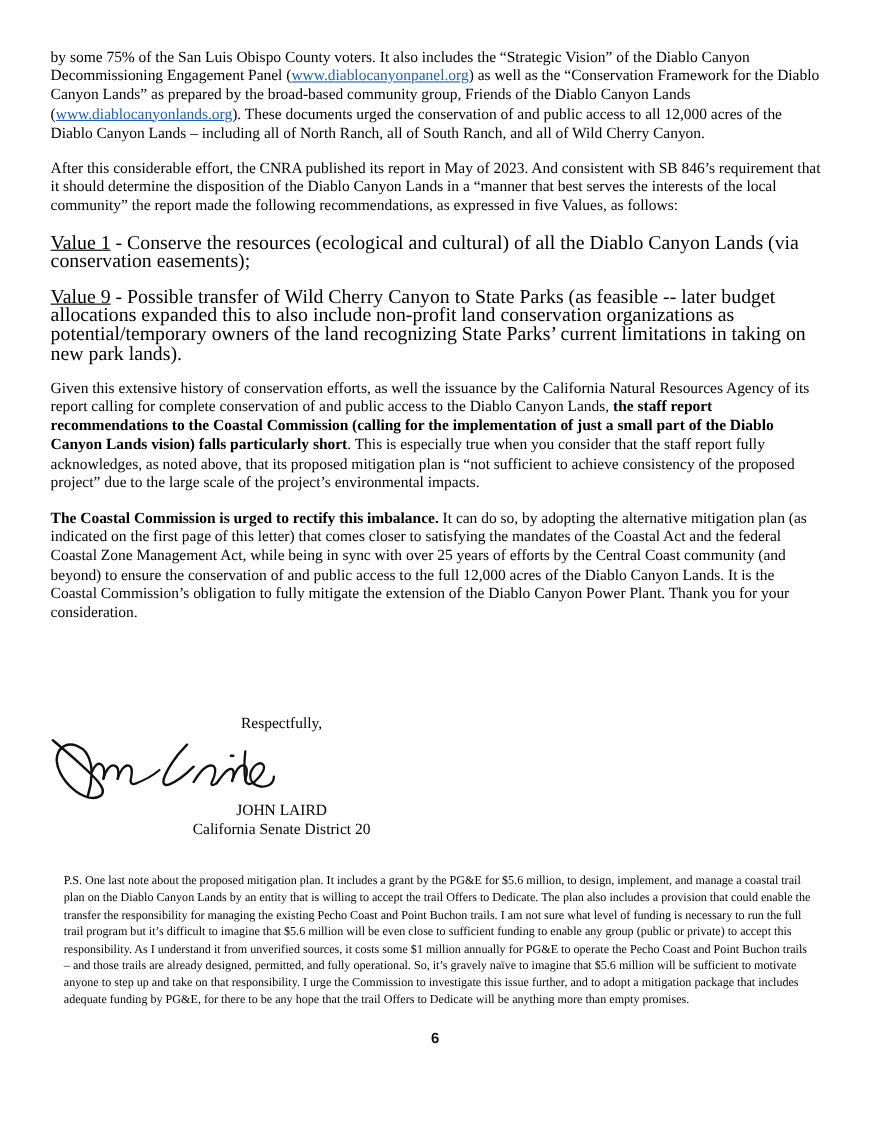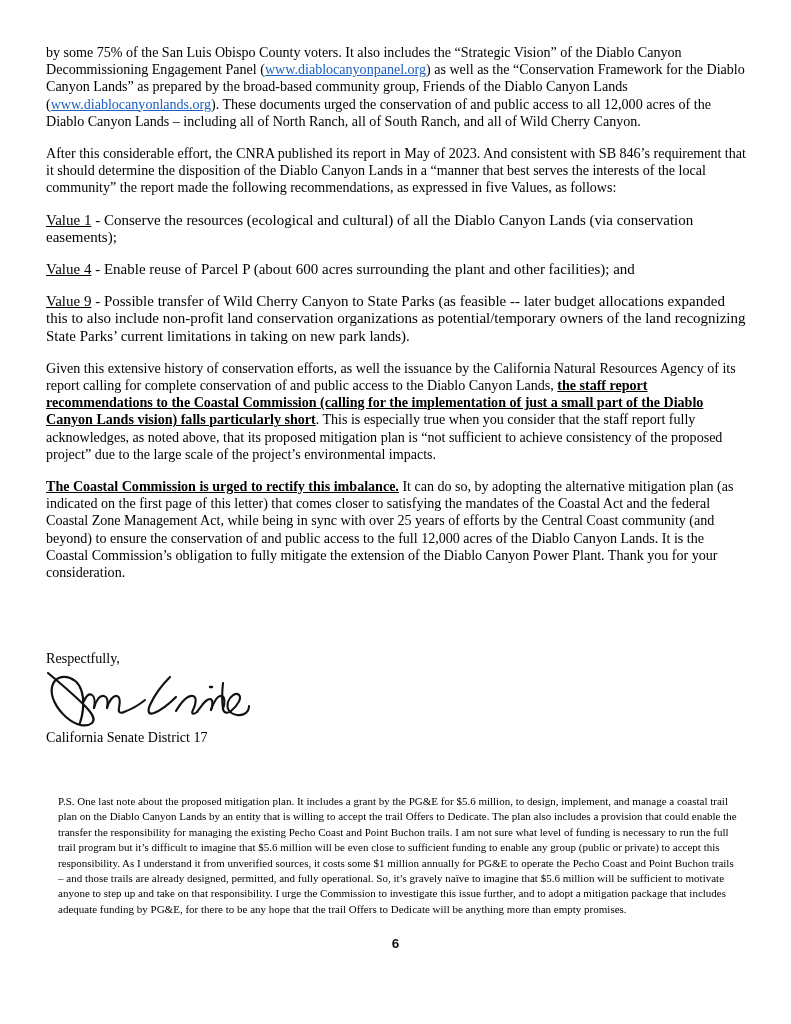--- a/index.html
+++ b/index.html
@@ -30,34 +30,35 @@
   }
   p.para {
     margin: 0 0 15px 0;
     font-size: 14.1px;
     line-height: 17.2px;
     text-align: left;
     letter-spacing: -0.02px;
   }
   p.value {
     margin: 0 0 15px 0;
-    font-size: 15px;
+    font-size: 18px;
     line-height: 17.2px;
   }
   .u { text-decoration: underline; }
-  .b { font-weight: bold; text-decoration: underline; }
+  .b { font-weight: bold; }
   a.link {
     color: #1c5fc4;
     text-decoration: underline;
   }
   .sig-block {
     position: absolute;
     left: 46px;
     top: 650px;
     width: 420px;
+    text-align: center;
   }
   .respect {
     font-size: 14.1px;
     line-height: 17.2px;
     margin: 0 0 2px 0;
   }
   .sig-wrap {
     position: relative;
     height: 58px;
     width: 300px;
@@ -108,21 +109,20 @@
   <div class="body-col">
 
     <p class="para"><span>by some 75% of the San Luis Obispo County voters.  It also includes the “Strategic Vision” of the Diablo Canyon Decommissioning Engagement Panel (</span><a class="link" href="#">www.diablocanyonpanel.org</a><span>) as well as the “Conservation Framework for the Diablo Canyon Lands” as prepared by the broad-based community group, Friends of the Diablo Canyon Lands (</span><a class="link" href="#">www.diablocanyonlands.org</a><span>).  These documents urged the conservation of and public access to all 12,000 acres of the Diablo Canyon Lands – including all of North Ranch, all of South Ranch, and all of Wild Cherry Canyon.</span></p>
 
     <p class="para">After this considerable effort, the CNRA published its report in May of 2023.  And consistent with SB 846’s requirement that it should determine the disposition of the Diablo Canyon Lands in a “manner that best serves the interests of the local community” the report made the following recommendations, as expressed in five Values, as follows:</p>
 
     <p class="value"><span class="u">Value 1</span><span> - Conserve the resources (ecological and cultural) of all the Diablo Canyon Lands (via conservation easements);</span></p>
 
 
 
-    <p class="value"><span class="u">Value 4</span><span> - Enable reuse of Parcel P (about 600 acres surrounding the plant and other facilities); and</span></p>
 
     <p class="value"><span class="u">Value 9</span><span> - Possible transfer of Wild Cherry Canyon to State Parks (as feasible -- later budget allocations expanded this to also include non-profit land conservation organizations as potential/temporary owners of the land recognizing State Parks’ current limitations in taking on new park lands).</span></p>
 
     <p class="para"><span>Given this extensive history of conservation efforts, as well the issuance by the California Natural Resources Agency of its report calling for complete conservation of and public access to the Diablo Canyon Lands, </span><span class="b">the staff report recommendations to the Coastal Commission (calling for the implementation of just a small part of the Diablo Canyon Lands vision) falls particularly short</span><span>. This is especially true when you consider that the staff report fully acknowledges, as noted above, that its proposed mitigation plan is “not sufficient to achieve consistency of the proposed project” due to the large scale of the project’s environmental impacts.</span></p>
 
     <p class="para"><span class="b">The Coastal Commission is urged to rectify this imbalance.</span><span>  It can do so, by adopting the alternative mitigation plan (as indicated on the first page of this letter) that comes closer to satisfying the mandates of the Coastal Act and the federal Coastal Zone Management Act, while being in sync with over 25 years of efforts by the Central Coast community (and beyond) to ensure the conservation of and public access to the full 12,000 acres of the Diablo Canyon Lands. It is the Coastal Commission’s obligation to fully mitigate the extension of the Diablo Canyon Power Plant.  Thank you for your consideration.</span></p>
 
   </div>
 
   <div class="sig-block">
@@ -142,21 +142,22 @@
           <path d="M155 47 C 160 40, 164 34, 168 34 C 171 34, 171 40, 169 45" stroke-width="2.1"></path>
           <path d="M169 45 C 172 36, 176 30, 180 31 C 183 32, 183 38, 181 44" stroke-width="2.1"></path>
           <path d="M181 18 C 180 27, 180 37, 181 44 C 182 48, 185 49, 189 46" stroke-width="2.1"></path>
           <path d="M189 46 C 196 40, 200 33, 197 30 C 194 27, 188 31, 186 37 C 184 44, 188 49, 195 50 C 202 51, 207 47, 207 41" stroke-width="2.1"></path>
           <path d="M168 22 L 170 22" stroke-width="2.4"></path>
         </g>
       </svg>
     </div>
 
     <div class="name-lines">
-      <div>California Senate District 17</div>
+      <div>JOHN LAIRD</div>
+      <div>California Senate District 20</div>
     </div>
 
   </div>
 
   <div class="ps-block">
     <p class="ps">P.S. One last note about the proposed mitigation plan.  It includes a grant by the PG&amp;E for $5.6 million, to design, implement, and manage a coastal trail plan on the Diablo Canyon Lands by an entity that is willing to accept the trail Offers to Dedicate.  The plan also includes a provision that could enable the transfer the responsibility for managing the existing Pecho Coast and Point Buchon trails.  I am not sure what level of funding is necessary to run the full trail program but it’s difficult to imagine that $5.6 million will be even close to sufficient funding to enable any group (public or private) to accept this responsibility.  As I understand it from unverified sources, it costs some $1 million annually for PG&amp;E to operate the Pecho Coast and Point Buchon trails – and those trails are already designed, permitted, and fully operational.  So, it’s gravely naïve to imagine that $5.6 million will be sufficient to motivate anyone to step up and take on that responsibility.  I urge the Commission to investigate this issue further, and to adopt a mitigation package that includes adequate funding by PG&amp;E, for there to be any hope that the trail Offers to Dedicate will be anything more than empty promises.</p>
   </div>
 
   <div class="page-number">6</div>
 

